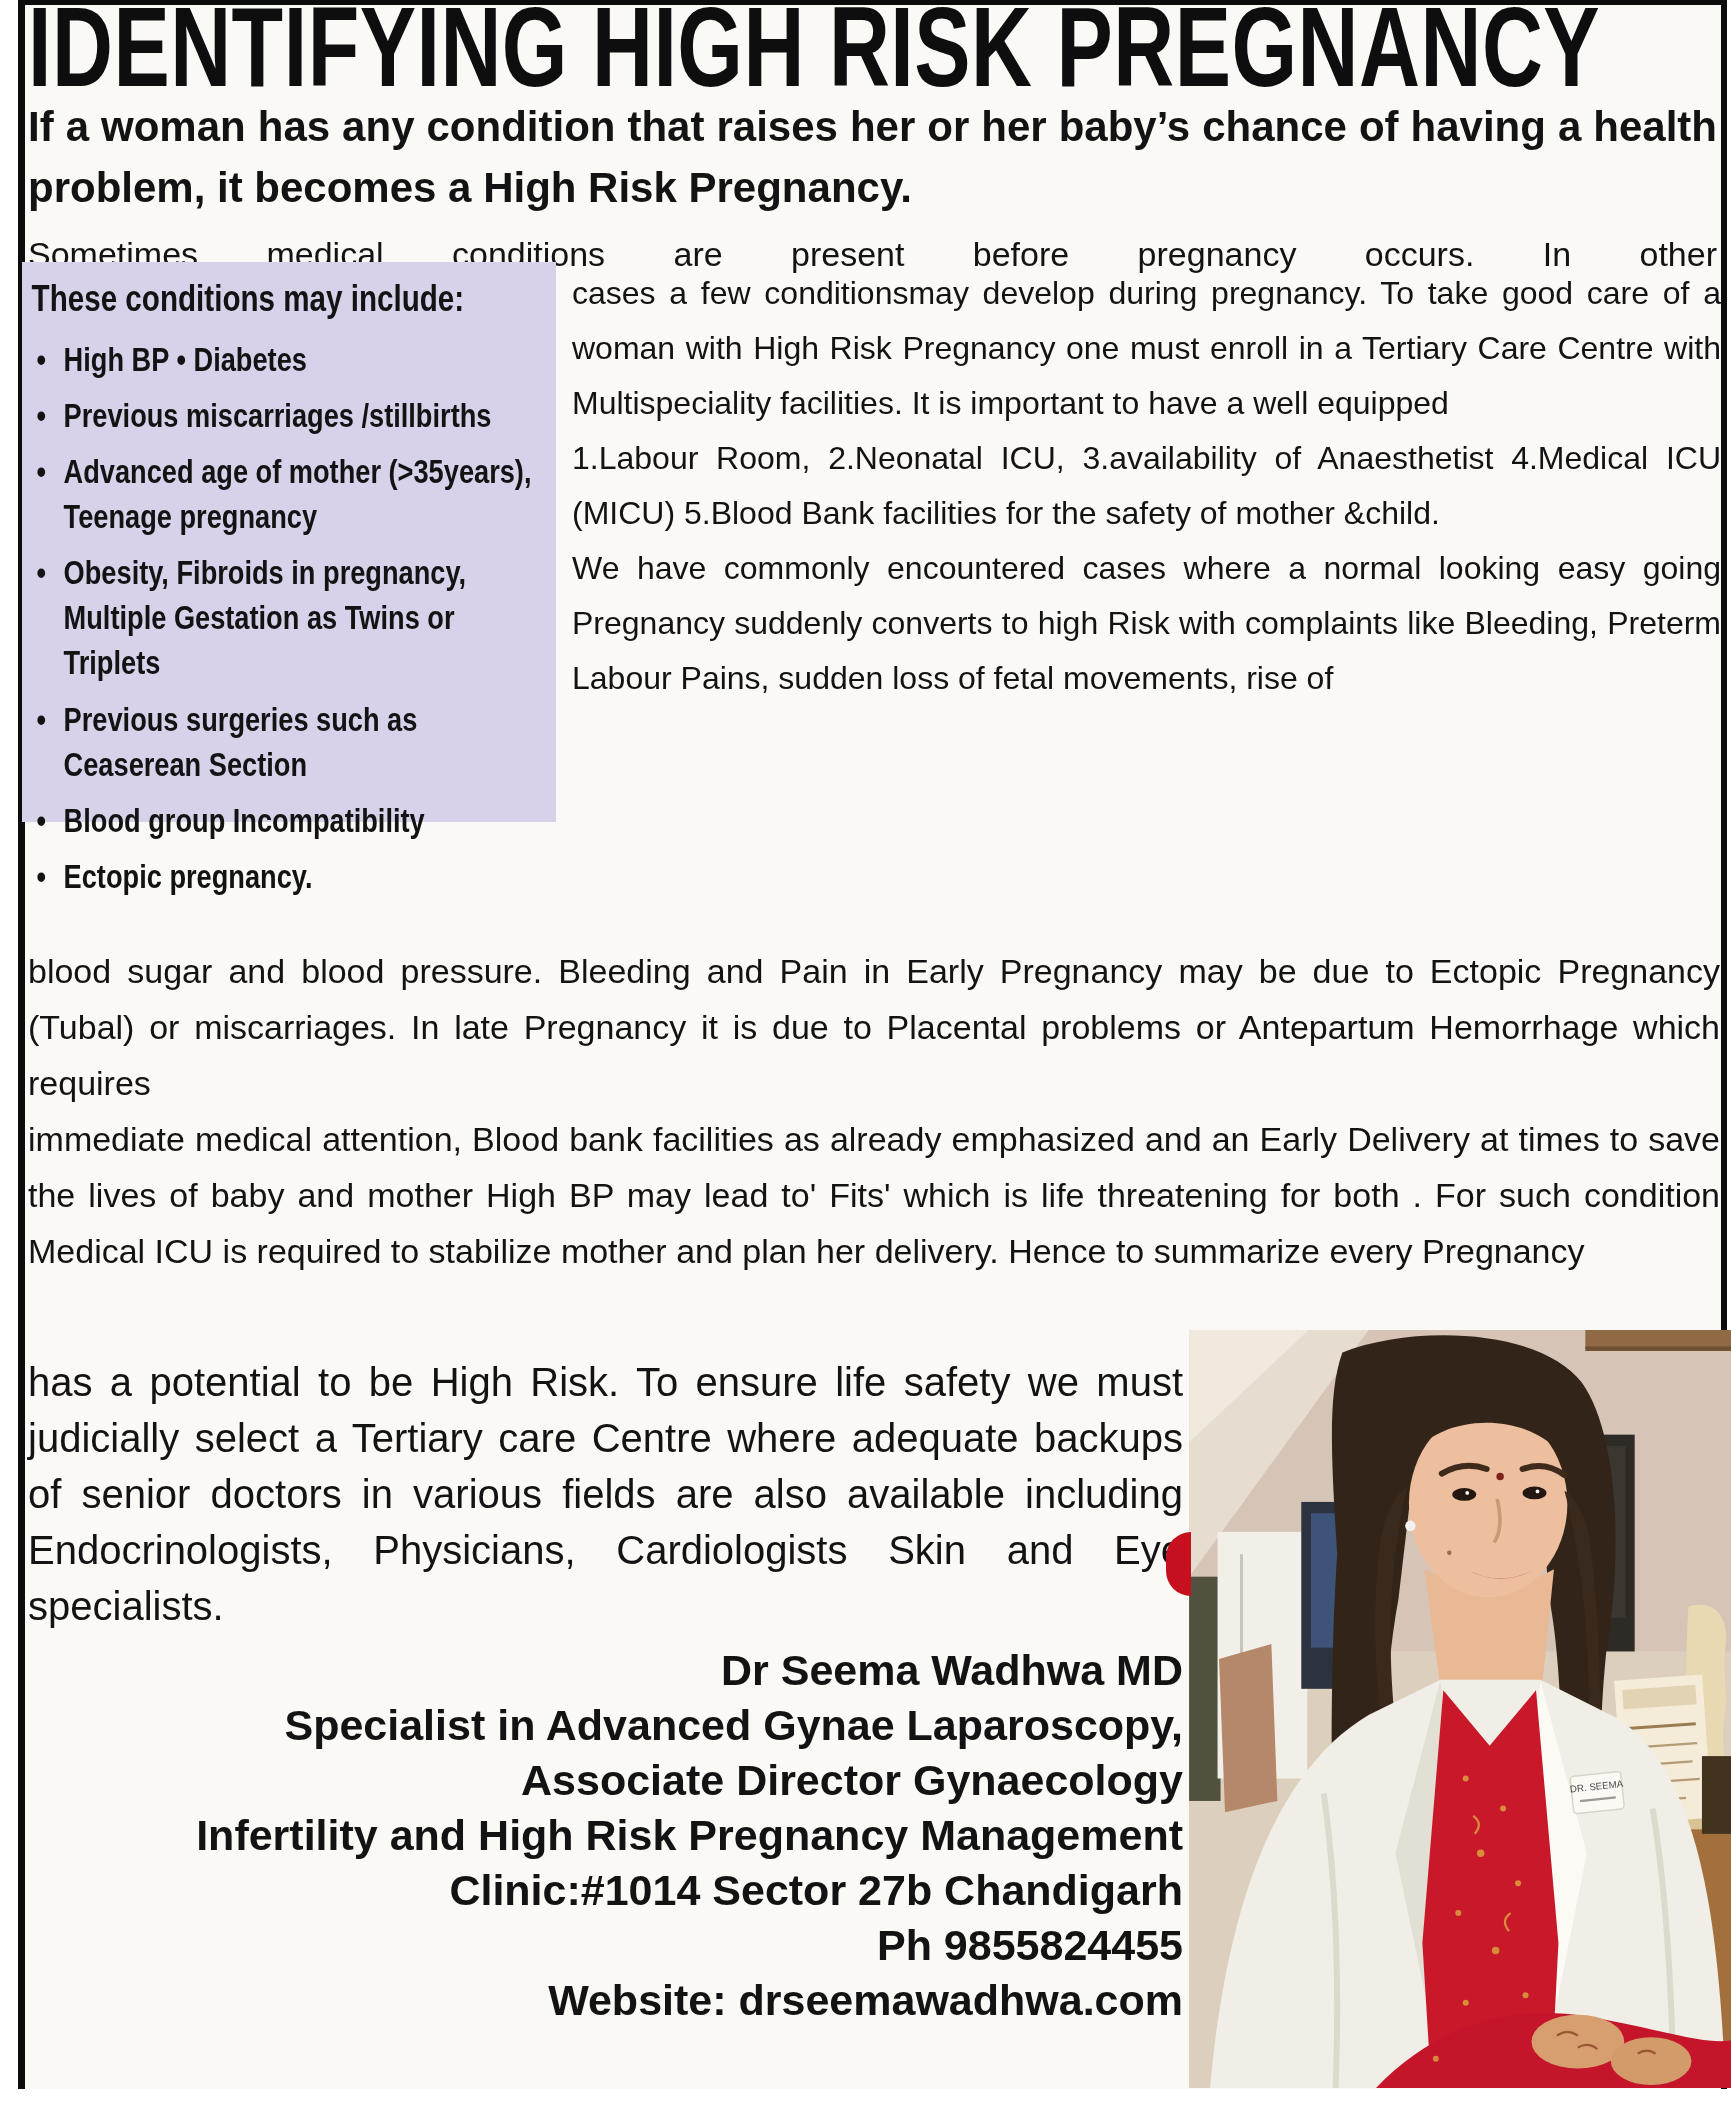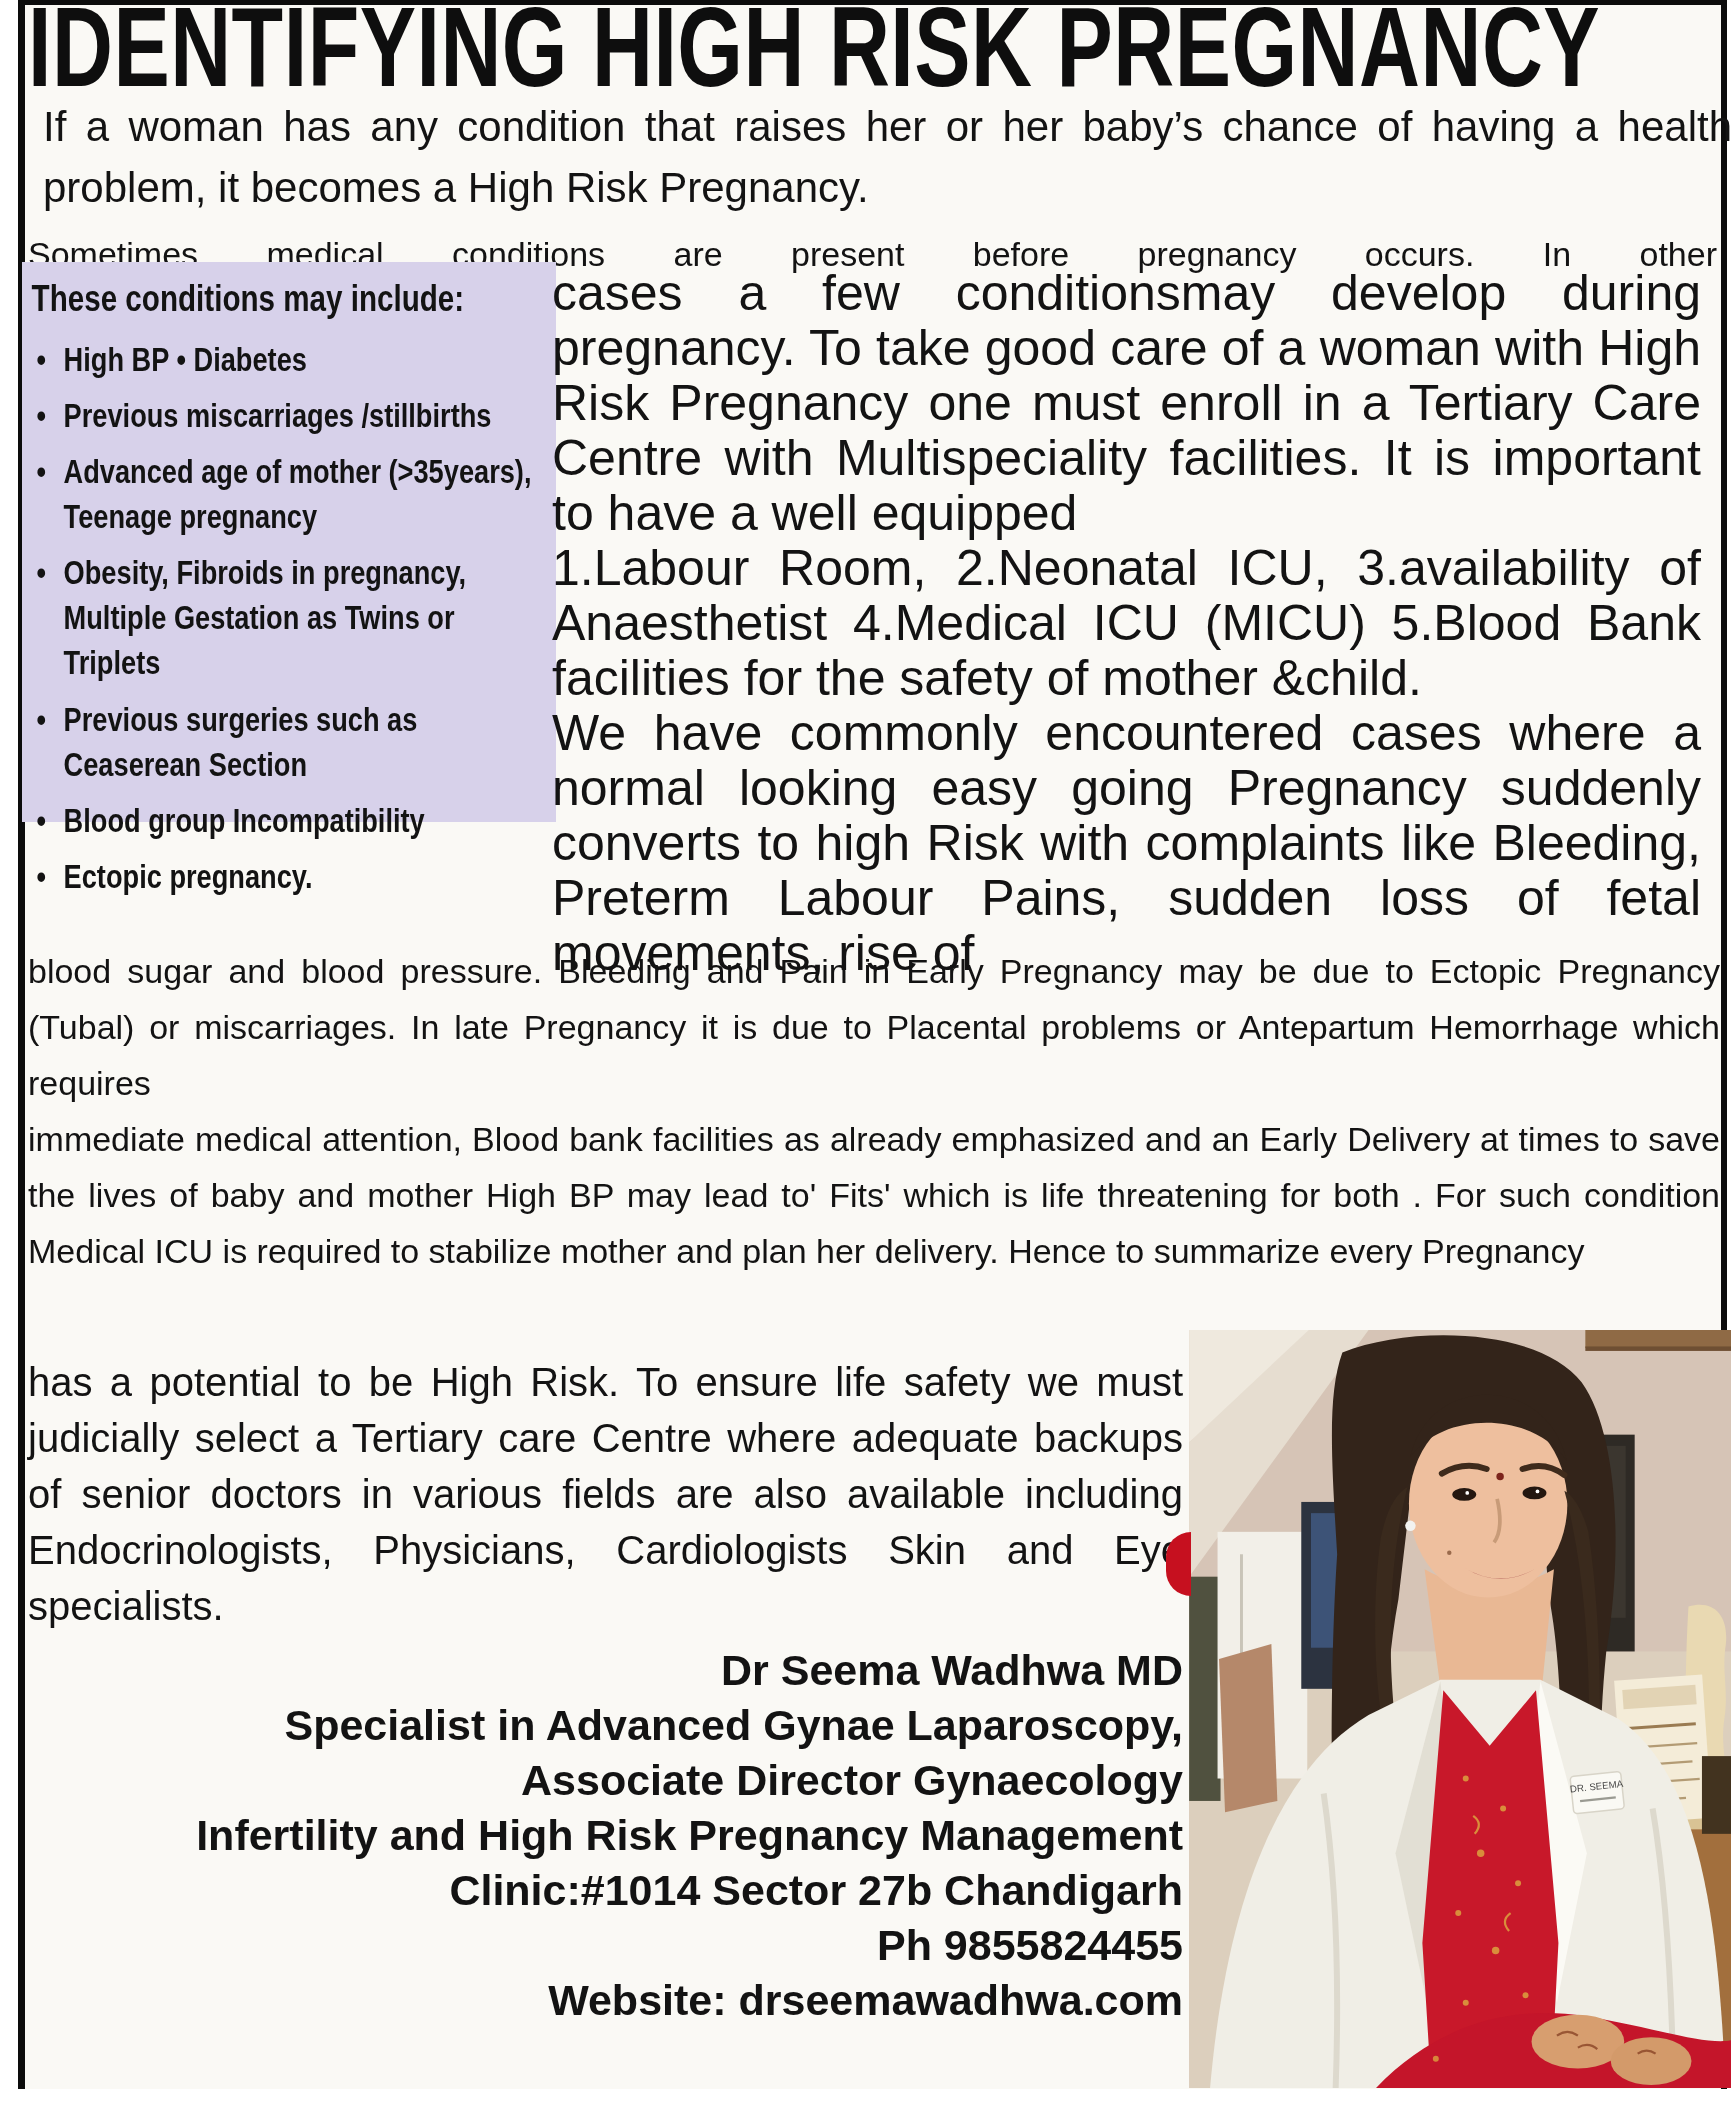--- a/index.html
+++ b/index.html
@@ -10,31 +10,31 @@
   .content-bg{position:absolute;left:18px;top:0;width:1709px;height:2089px;background:#faf9f5;}
   .border-top{position:absolute;left:18px;top:0;width:1709px;height:5.2px;background:#0c0c0c;}
   .border-left{position:absolute;left:18px;top:0;width:6.7px;height:2089px;background:#0c0c0c;}
   .border-right{position:absolute;left:1721px;top:0;width:6px;height:2089px;background:#0c0c0c;}
 
   .headline{
     position:absolute;left:28px;top:3px;width:2302px;
     font-size:114px;line-height:87px;font-weight:bold;letter-spacing:0.7px;
     white-space:nowrap;transform:scaleX(0.74);transform-origin:left top;color:#0e0e0e;
   }
-  .intro{position:absolute;left:43px;top:96px;width:1689px;font-size:42px;line-height:61px;text-align:justify;}
+  .intro{position:absolute;left:28px;top:96px;width:1689px;font-size:42px;line-height:61px;text-align:justify;font-weight:bold;}
   .lead{position:absolute;left:28px;top:227px;width:1689px;font-size:34px;line-height:55px;text-align:justify;text-align-last:justify;}
 
   .cond-box{position:absolute;left:22.4px;top:262px;width:534px;height:560px;background:#d7d1ea;}
   .cond-scale{width:125%;transform:scaleX(0.8);transform-origin:left top;padding:16.4px 13.5px 0 12px;box-sizing:border-box;}
   .cond-heading{font-weight:bold;font-size:37px;line-height:42px;margin:0 0 16.4px 0;letter-spacing:0;}
   .cond-list{list-style:none;margin:0;padding:0;font-weight:bold;font-size:34px;line-height:45px;}
   .cond-list li{position:relative;padding-left:40px;margin:0 0 11.2px 0;}
   .cond-list .blt{position:absolute;left:6px;top:0;}
 
-  .colright{position:absolute;left:552px;top:266px;width:1149px;font-size:50px;line-height:55px;text-align:justify;}
+  .colright{position:absolute;left:572px;top:266px;width:1149px;font-size:32px;line-height:55px;text-align:justify;}
   .colright p{margin:0;}
 
   .fullwide{position:absolute;left:28px;top:943px;width:1692px;font-size:34px;line-height:56px;text-align:justify;}
   .fullwide p{margin:0;}
 
   .wrappara{position:absolute;left:28px;top:1354px;width:1155px;font-size:40px;line-height:56px;text-align:justify;}
 
   .creds{position:absolute;left:28px;top:1643px;width:1155px;font-size:43px;line-height:55px;font-weight:bold;text-align:right;}
   .creds div{white-space:nowrap;}
 

